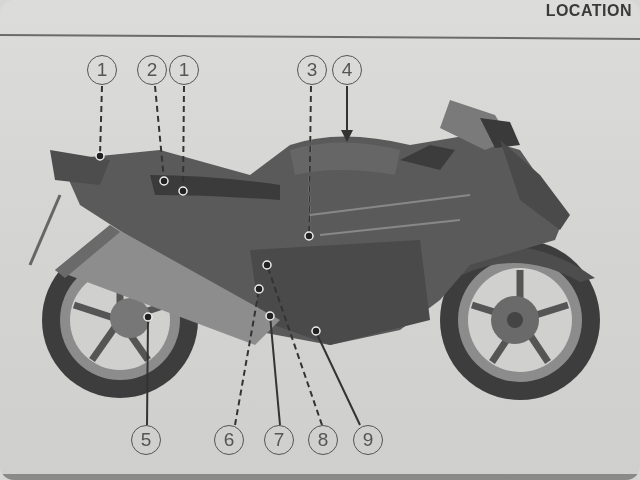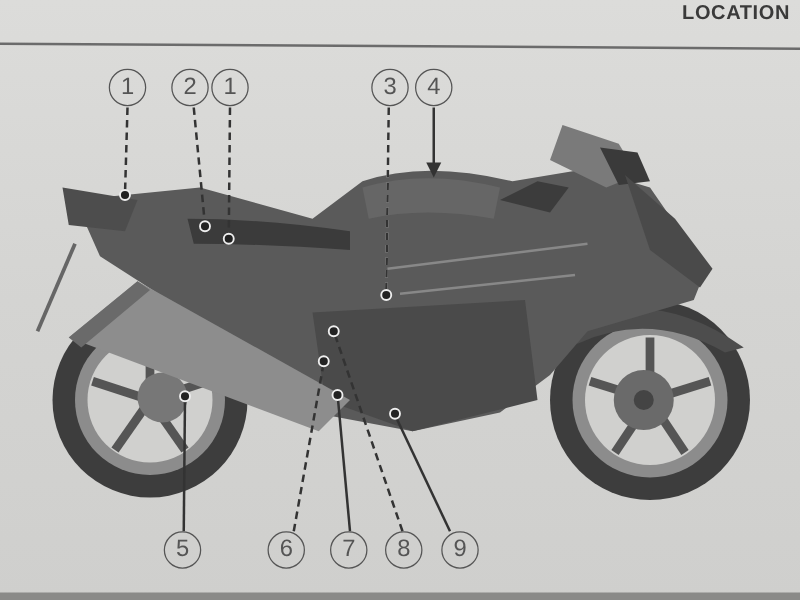--- a/index.html
+++ b/index.html
@@ -5,20 +5,21 @@
   html, body { margin: 0; padding: 0; }
   body {
     width: 640px; height: 480px; overflow: hidden;
     background: #d6d6d4;
     font-family: "Liberation Sans", sans-serif;
   }
   .page {
     position: relative; width: 640px; height: 480px;
     background: linear-gradient(180deg, #dcdcda 0%, #d4d4d2 50%, #cfcfcd 100%);
     overflow: hidden;
+    border-radius: 14px;
   }
   .header-title {
     position: absolute; right: 8px; top: 2px;
     font-size: 16px; font-weight: bold; letter-spacing: 0.5px;
     color: #3a3a3a;
   }
   .rule {
     position: absolute; left: 0; top: 34px; width: 640px; height: 2px;
     background: #6b6b6b; transform: rotate(0.35deg); transform-origin: left;
   }

